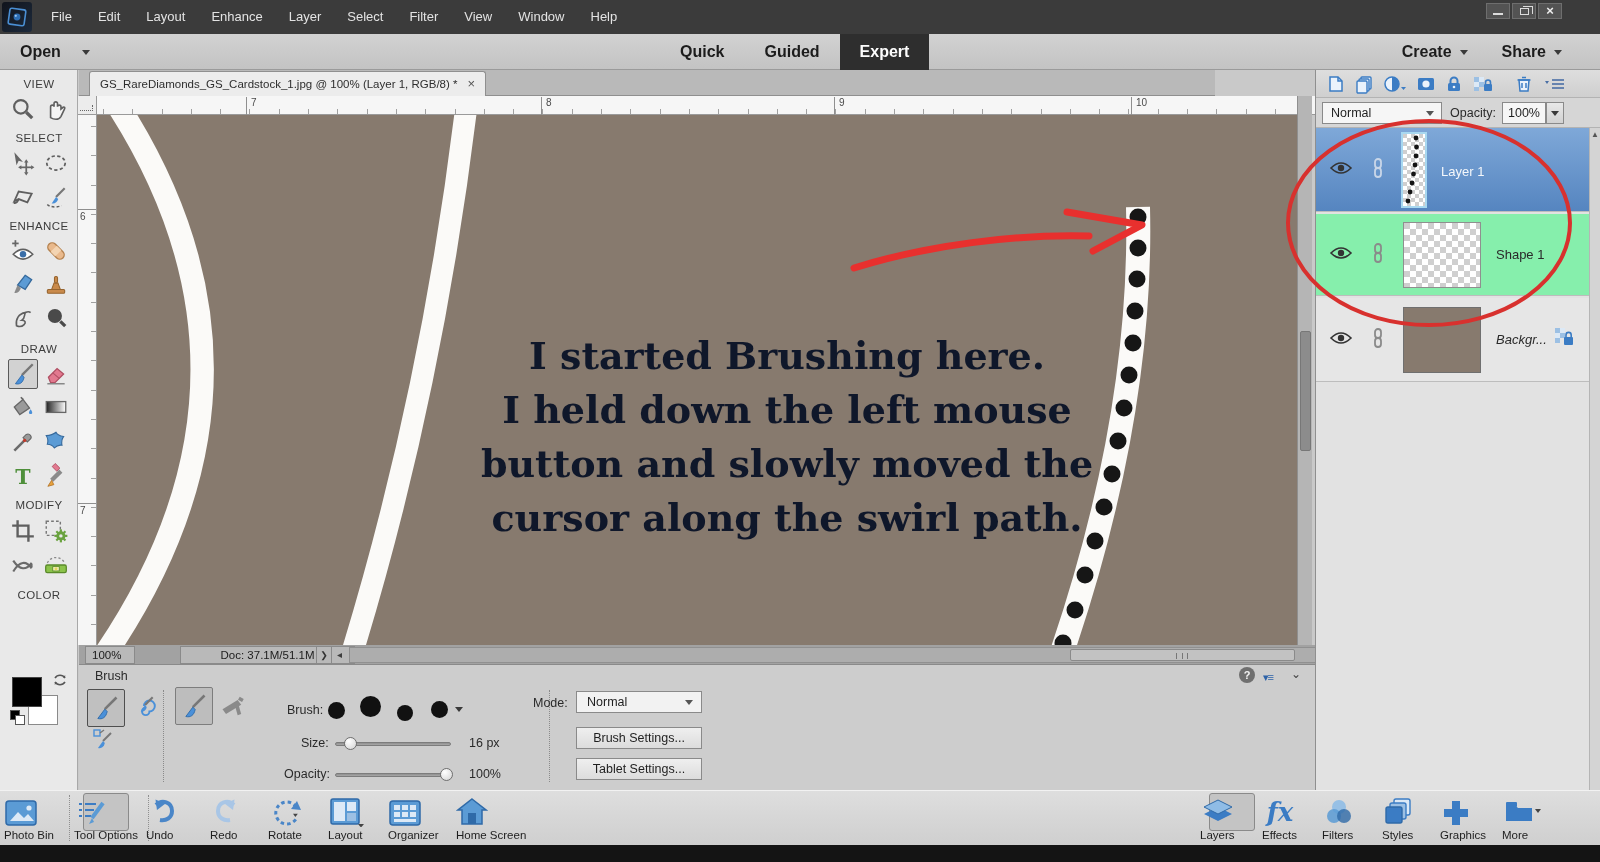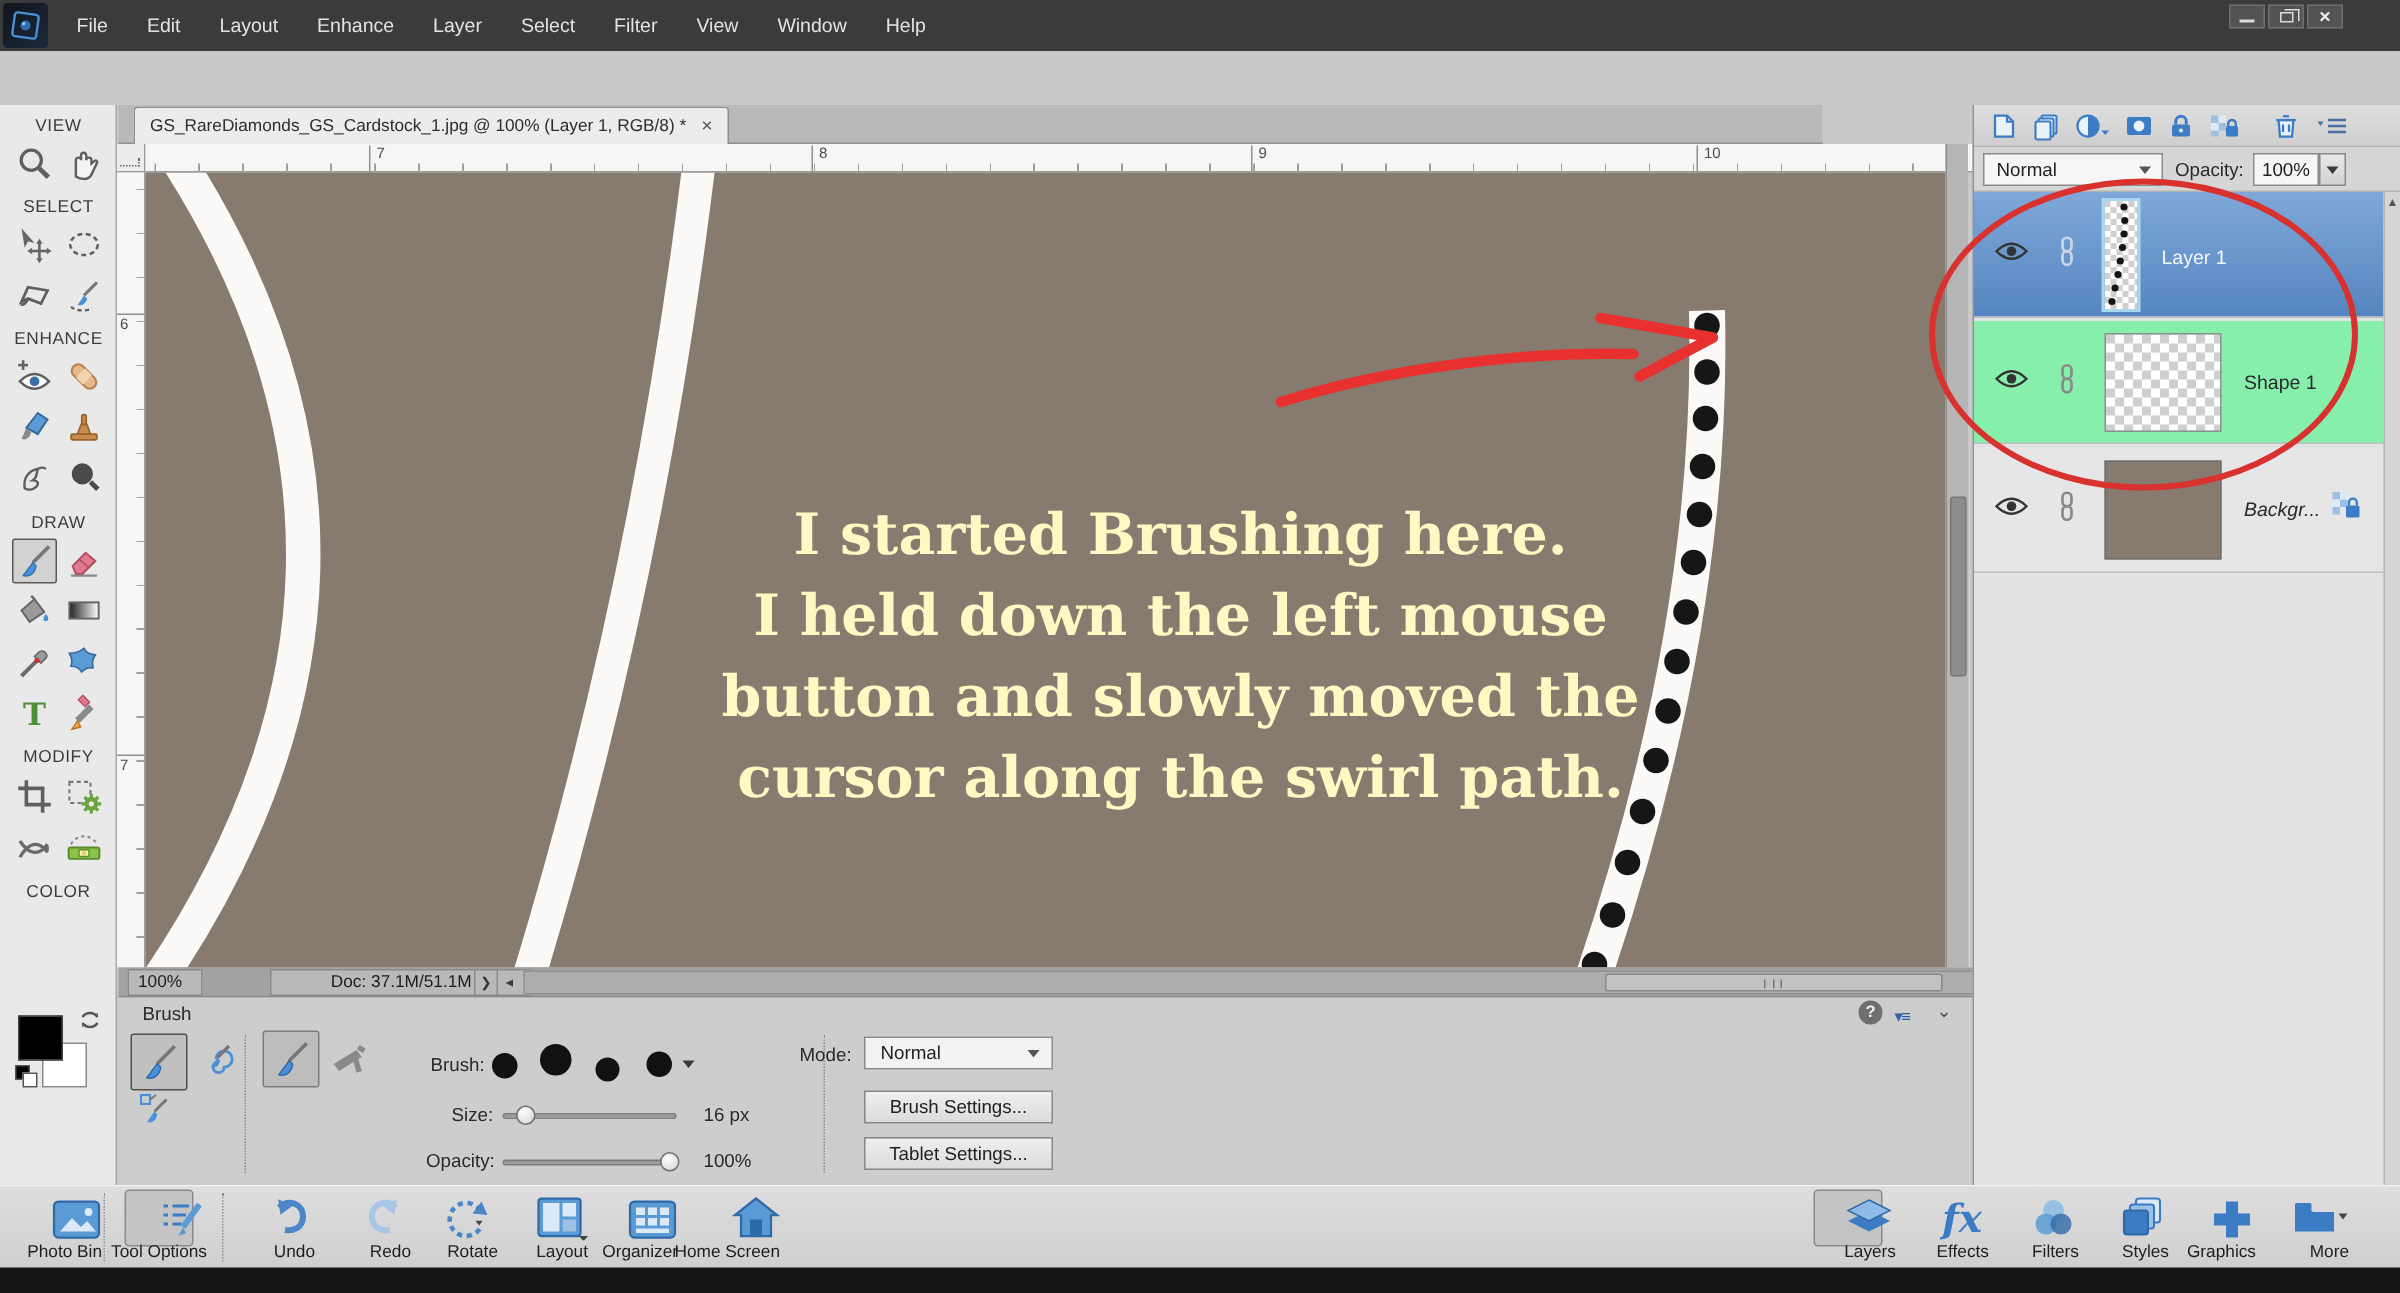--- a/index.html
+++ b/index.html
@@ -55,21 +55,21 @@
   .hr-num i { position:absolute; left:-3px; top:0; width:1px; height:18px; background:#8f8f8f; }
   .hr-num b { font-weight:normal; position:relative; left:2px; }
   .vruler { position:absolute; left:78px; top:115px; width:19px; height:530px; background:#f6f6f6; border-right:1px solid #9a9a9a;
     background-image:repeating-linear-gradient(to bottom,#a0a0a0 0 1px,transparent 1px 29.3px); background-size:5px 530px; background-position:13px 11px; background-repeat:no-repeat; }
   .vr-num { position:absolute; left:2px; font-size:10px; color:#4a4a4a; }
   .vr-num i { position:absolute; left:-2px; top:-2px; width:18px; height:1px; background:#8f8f8f; }
   .ruler-corner { position:absolute; left:78px; top:96px; width:19px; height:19px; background:#ececec; border-right:1px solid #9a9a9a; border-bottom:1px solid #9a9a9a; }
   .ruler-corner:after { content:""; position:absolute; left:2px; top:9px; width:12px; height:5px; border-bottom:1px dotted #666; border-right:1px dotted #666; }
 
   .canvas { position:absolute; left:97px; top:115px; width:1200px; height:530px; background:#877a6e; overflow:hidden; }
-  .canvas-text { position:absolute; left:380px; top:214px; width:620px; text-align:center; font-family:"DejaVu Serif",serif; font-weight:bold; font-size:38px; line-height:54px; color:#fef9c3; }
+  .canvas-text { position:absolute; left:380px; top:214px; width:620px; text-align:center; font-family:"DejaVu Serif",serif; font-weight:bold; font-size:38px; line-height:54px; color:#0f172a; }
   .canvas-text span { display:block; white-space:nowrap; }
 
   .vscroll { position:absolute; left:1297px; top:96px; width:15px; height:549px; background:#b5b5b5; border-left:1px solid #8f8f8f; }
   .vscroll-thumb { position:absolute; left:2px; top:235px; width:11px; height:120px; background:#8c8c8c; border:1px solid #777; border-radius:2px; }
 
   
   .statusbar { position:absolute; left:79px; top:645px; width:1236px; height:20px; background:#a2a2a2; border-bottom:1px solid #8a8a8a; font-size:11.5px; color:#1c1c1c; }
   .status-zoom { position:absolute; left:6px; top:1px; width:50px; height:18px; background:#b9b9b9; border:1px solid #8a8a8a; line-height:17px; padding-left:6px; }
   .status-doc { position:absolute; left:60px; top:1px; width:175px; height:18px; background:#b9b9b9; border:1px solid #8a8a8a; line-height:17px; text-align:center;margin-left:41px; }
   .status-expand { position:absolute; left:237px; top:1px; width:16px; height:18px; background:#b9b9b9; border:1px solid #8a8a8a; text-align:center; line-height:16px; font-size:9px; color:#333; }
@@ -117,21 +117,21 @@
   .layer-chain { position:absolute; left:56px; top:50%; transform:translateY(-50%); }
   .checker { background:repeating-conic-gradient(#ffffff 0 25%, #cfcfcf 0 50%); background-size:12px 12px; }
   .layer-name { position:absolute; font-size:13px; color:#2a2a2a; }
   .layer-row.selected .layer-name { color:#f4f7fb; }
   .lp-scrollgutter { position:absolute; left:273px; top:58px; width:12px; height:662px; background:#d4d4d4; border-left:1px solid #b5b5b5; }
   .lp-scroll-up { position:absolute; left:1px; top:2px; font-size:8px; color:#555; }
   .red-ellipse-overlay { position:absolute; left:1283px; top:116px; width:292px; height:214px; pointer-events:none; z-index:40; }
 
   
   .taskbar { position:absolute; left:0; top:790px; width:1600px; height:55px; background:linear-gradient(#dedede,#cfcfcf); border-top:1px solid #f2f2f2; }
-  .tk-btn { position:absolute; top:2px; width:64px; height:51px; display:flex; flex-direction:column; align-items:flex-end; justify-content:flex-start; }
+  .tk-btn { position:absolute; top:2px; width:64px; height:51px; display:flex; flex-direction:column; align-items:flex-start; justify-content:flex-start; }
   .tk-icon { height:34px; display:flex; align-items:flex-end; justify-content:center; }
   .tk-label { font-size:11.5px; color:#1e1e1e; margin-top:2px; white-space:nowrap; }
   .tk-selbox { position:absolute; top:0px; width:46px; height:38px; left:50%; transform:translateX(-50%); background:#c4c4c4; border:1px solid #8a8a8a; border-radius:3px; z-index:0; }
   .tk-sep { position:absolute; top:4px; height:46px; border-left:1px dotted #8f8f8f; }
   .bottomstrip { position:absolute; left:0; top:845px; width:1600px; height:17px; background:#141414; }
 </style>
 </head>
 <body>
 
 <div class="app">
@@ -160,20 +160,39 @@
         </div>
       <div class="win-btn">
           <div class="win-restore-glyph"></div>
         </div>
       <div class="win-btn">
           <div class="win-close-glyph">×</div>
         </div>
     </div>
   </div>
 
+  <div class="actionbar">
+    <div class="open-btn">Open</div>
+    <span class="dd-arrow open-arrow"></span>
+    <div class="mode-tabs">
+      <div class="mode-tab">Quick</div>
+      <div class="mode-tab">Guided</div>
+      <div class="mode-tab active">Expert</div>
+    </div>
+    <div class="right-actions">
+      <div class="right-action">
+          <span>Create</span>
+          <span class="dd-arrow"></span>
+        </div>
+      <div class="right-action">
+          <span>Share</span>
+          <span class="dd-arrow"></span>
+        </div>
+    </div>
+  </div>
 
   <div class="toolbox">
     <div class="tb-label" style="top:8px;">VIEW</div>
     <div class="tool c1" style="top:24px;">
         <svg width="26" height="26" viewBox="0 0 24 24" fill="none" stroke="#5f5f5f" stroke-width="2">
           <circle cx="10" cy="10" r="6.2"></circle>
           <line x1="15" y1="15" x2="20.5" y2="20.5" stroke-width="3"></line>
         </svg>
       </div>
     <div class="tool c2" style="top:24px;">

